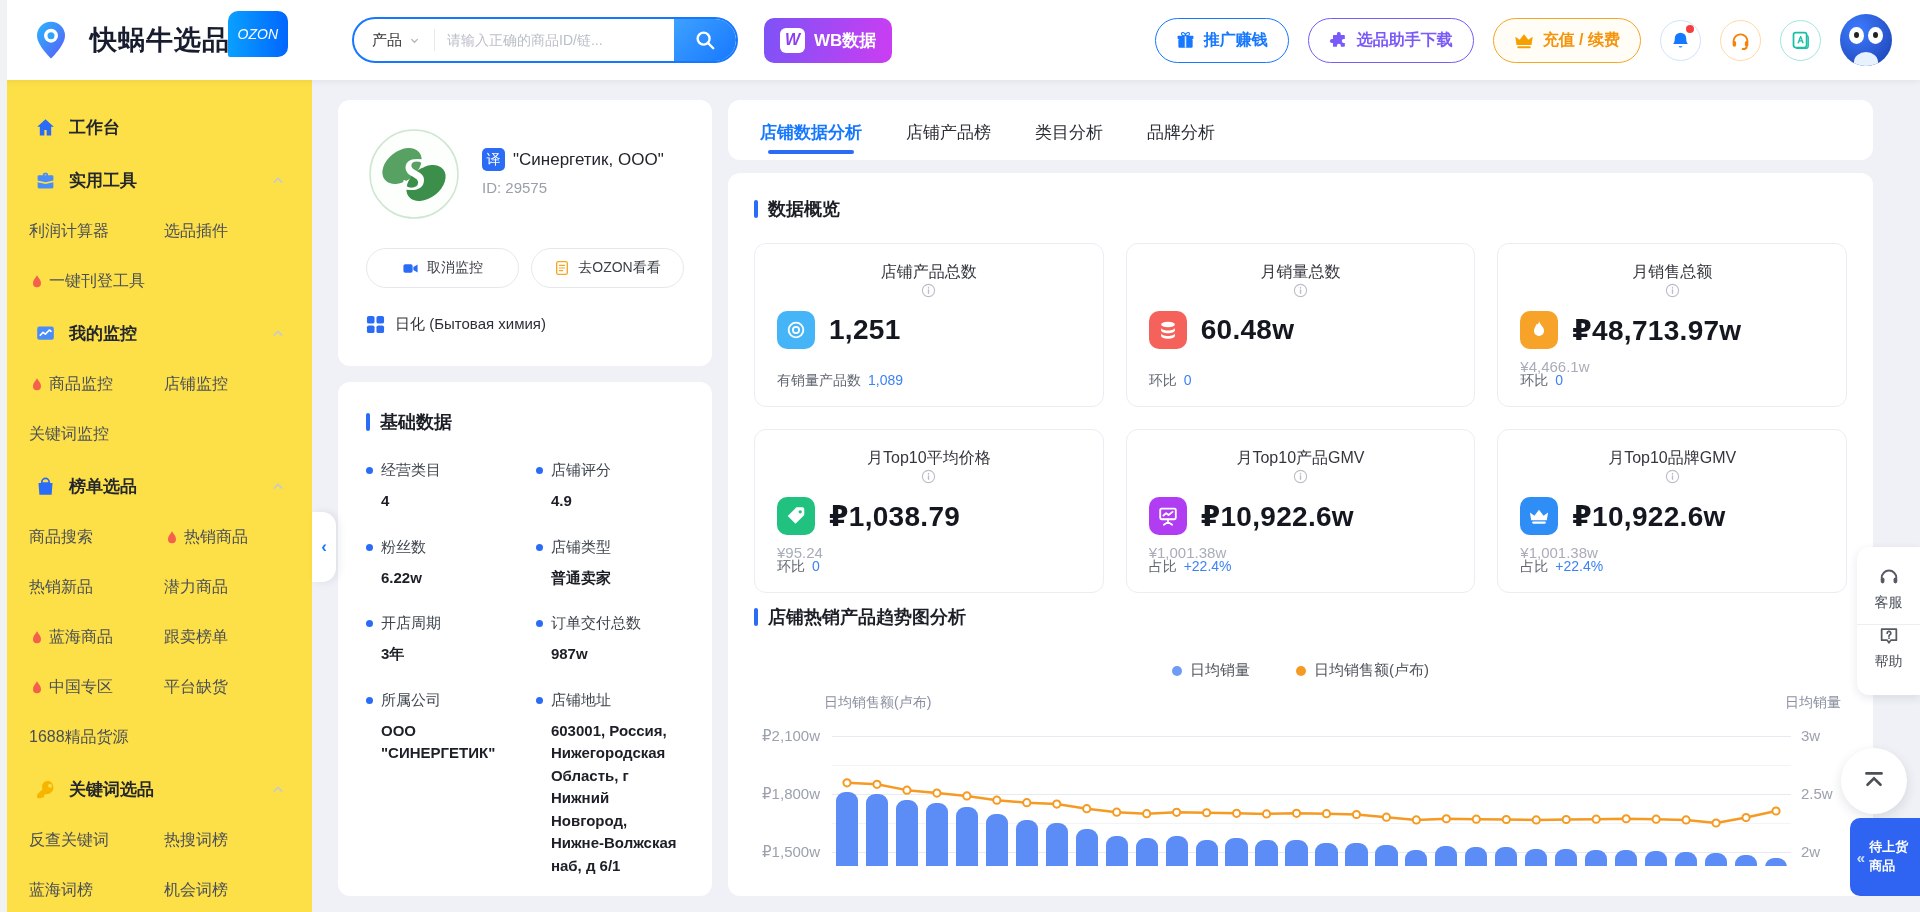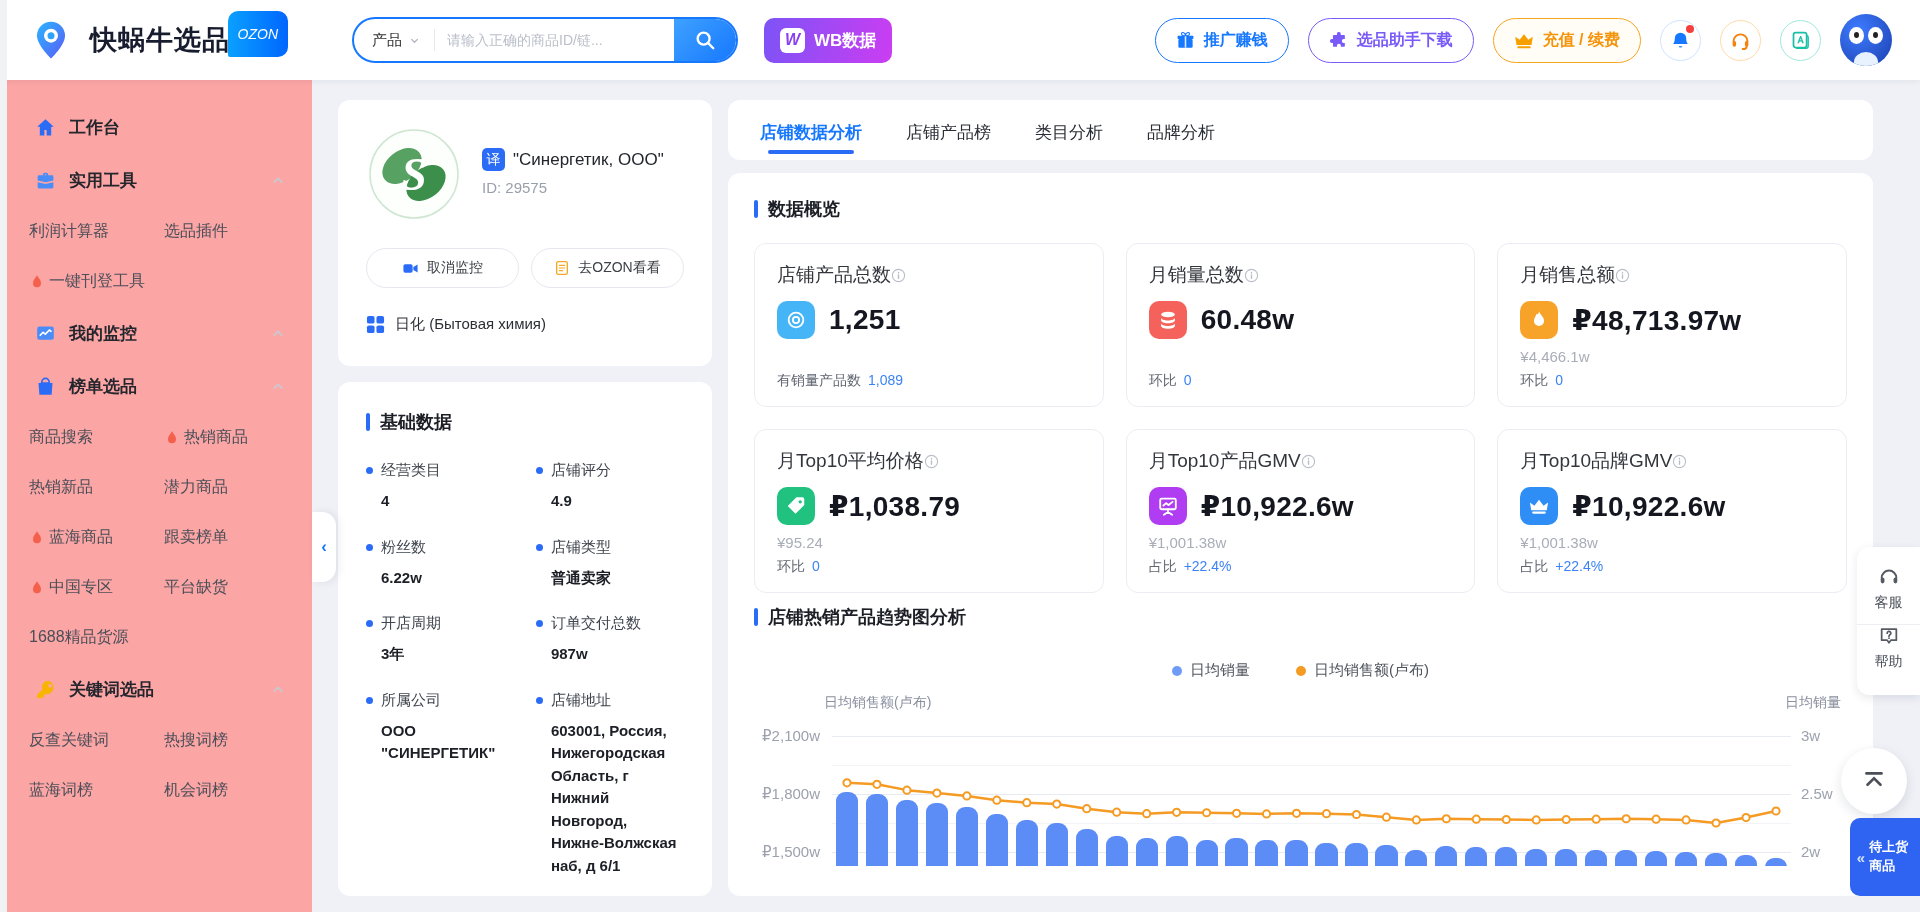--- a/index.html
+++ b/index.html
@@ -31,21 +31,21 @@
   .ric-blue { border:1.5px solid #cfe3ff; }
   .ric-orange { border:1.5px solid #ffd9a8; }
   .ric-teal { border:1.5px solid #9fe8dc; }
   .red-dot { position:absolute; top:4px; right:6px; width:8px; height:8px; border-radius:50%; background:#f53f3f; }
   .avatar { width:52px; height:52px; border-radius:50%; background:radial-gradient(circle at 35% 30%,#3d7bff,#1b3fae); position:relative; overflow:hidden; cursor:pointer; }
   .avatar .eye { position:absolute; top:13px; width:15px; height:17px; background:#fff; border-radius:50%; }
   .avatar .eye i { position:absolute; top:5px; left:5px; width:5px; height:6px; background:#222; border-radius:50%; }
   .avatar .belly { position:absolute; bottom:-6px; left:14px; width:24px; height:20px; background:#e8f2ff; border-radius:50% 50% 0 0; }
 
   
-  .sidebar { position:absolute; left:7px; top:80px; width:305px; bottom:0; background:#fca5a5; padding:36px 26px 10px 22px; overflow:hidden; box-shadow:2px 0 6px rgba(29,35,41,.04); }
+  .sidebar { position:absolute; left:7px; top:80px; width:305px; bottom:0; background:#fde047; padding:36px 26px 10px 22px; overflow:hidden; box-shadow:2px 0 6px rgba(29,35,41,.04); }
   .sec { display:flex; align-items:center; gap:13px; margin:0 0 0 6px; cursor:pointer; }
   .sec + .sec, .items + .sec { margin-top:30px; }
   .sico { width:21px; height:21px; flex:none; display:flex; }
   .sico svg { width:100%; height:100%; }
   .stitle { font-size:17px; font-weight:bold; color:#23262d; }
   .chev { margin-left:auto; width:16px; height:16px; display:flex; cursor:pointer; }
   .items { display:grid; grid-template-columns:135px 1fr; row-gap:29px; margin:29px 0 30px 0; }
   .item { display:flex; align-items:center; gap:4px; font-size:16px; color:#4a4f58; cursor:pointer; white-space:nowrap; }
   .hot { width:16px; height:16px; flex:none; display:flex; }
 
@@ -76,21 +76,21 @@
 
   .right-col { flex:1; min-width:0; display:flex; flex-direction:column; gap:13px; }
   .tabs-card { height:60px; flex:none; display:flex; align-items:flex-end; gap:40px; padding:0 30px; }
   .tab { font-size:17px; color:#2a2e36; padding:0 2px 16px; cursor:pointer; position:relative; white-space:nowrap; }
   .tab.active { color:#1677ff; font-weight:bold; }
   .tab.active::after { content:""; position:absolute; left:50%; transform:translateX(-50%); bottom:6px; width:86px; height:4px; border-radius:2px; background:#2b6cf6; }
   .analysis-card { flex:1; padding:24px 26px 0; overflow:hidden; display:flex; flex-direction:column; }
 
   .stat-grid { display:grid; grid-template-columns:repeat(3,1fr); gap:22px; margin-top:22px; }
   .stat-card { border:1px solid #ebedf2; border-radius:12px; padding:18px 22px 16px; height:164px; display:flex; flex-direction:column; }
-  .stat-label-row { display:flex; align-items:center; font-size:19px; color:#33363d; }
+  .stat-label-row { display:flex; align-items:center; font-size:16px; color:#33363d;flex-direction:column; }
   .info-ic { width:15px; height:15px; display:flex; cursor:pointer; }
   .stat-value-row { display:flex; align-items:center; gap:14px; margin-top:13px; }
   .stat-ic { width:38px; height:38px; border-radius:10px; flex:none; display:flex; align-items:center; justify-content:center; }
   .stat-ic svg { width:22px; height:22px; }
   .stat-value { font-size:28px; font-weight:bold; color:#14171f; letter-spacing:.3px; }
   .stat-sub { margin-top:9px; font-size:15px; color:#a8adb8; min-height:2px; }
   .stat-footer { margin-top:auto; display:flex; gap:7px; font-size:14px; }
   .stat-footer .fl { color:#5f6670; }
   .stat-footer .fv { color:#3b82f6; }
 
@@ -271,20 +271,36 @@
             <rect x="2.5" y="4" width="19" height="15" rx="2.5" fill="#4a8df8"></rect>
             <path d="M6 14l3.2-3.4 2.6 2.1L16.5 8l1.8 1.5" stroke="#fff" stroke-width="1.9" fill="none" stroke-linecap="round" stroke-linejoin="round"></path>
           </svg>
         </span>
       <span class="stitle">我的监控</span>
       <span class="chev">
           <svg viewBox="0 0 24 24" fill="none" stroke="#c6cad2" stroke-width="2.4">
             <path d="M5.5 14.5L12 8l6.5 6.5"></path>
           </svg>
         </span>
+    </div>
+    <div class="items">
+      <div class="item">
+          <span class="hot">
+            <svg viewBox="0 0 24 24" fill="#f5604d">
+              <path d="M12 2C9.2 6.8 6 9 6 13.8A6 6 0 0018 14c0-5-3.2-7.2-6-12z"></path>
+            </svg>
+          </span>
+          <span>商品监控</span>
+        </div>
+      <div class="item">
+          <span>店铺监控</span>
+        </div>
+      <div class="item">
+          <span>关键词监控</span>
+        </div>
     </div>
 
     <div class="sec">
       <span class="sico">
           <svg viewBox="0 0 24 24" fill="#2b6cf6">
             <path d="M6.8 8V7a5.2 5.2 0 0110.4 0v1h2.8l-1 13.5H5L4 8zm2-1h6.4a3.2 3.2 0 00-6.4 0z"></path>
           </svg>
         </span>
       <span class="stitle">榜单选品</span>
       <span class="chev">

